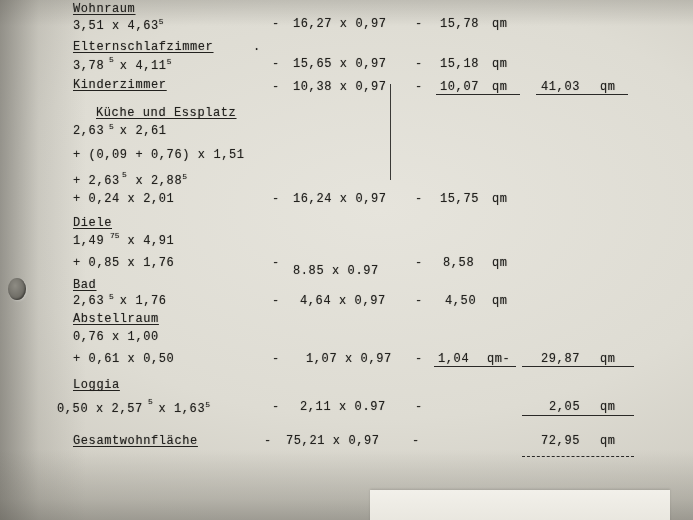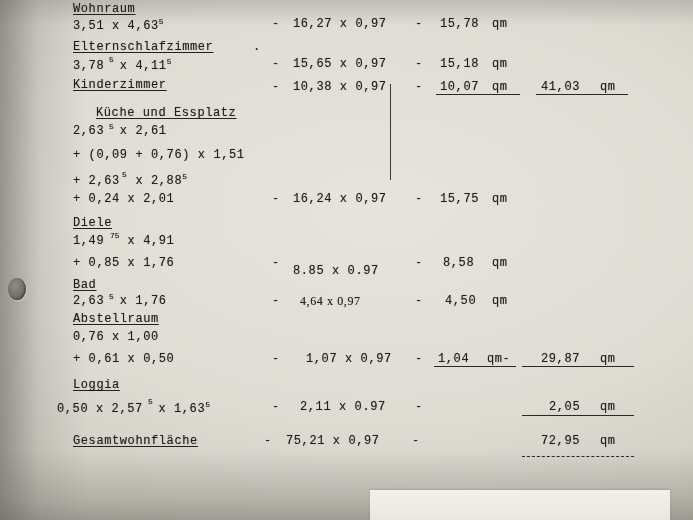--- a/index.html
+++ b/index.html
@@ -163,21 +163,21 @@
     <div class="ln" style="left:272px; top:256px;">-</div>
     <div class="ln" style="left:293px; top:256px;margin-top:8px;">8.85 x 0.97</div>
     <div class="ln" style="left:415px; top:256px;">-</div>
     <div class="ln" style="left:443px; top:256px;">8,58</div>
     <div class="ln" style="left:492px; top:256px;">qm</div>
 
     <div class="ln hdr" style="left:73px; top:278px;">Bad</div>
     <div class="ln" style="left:73px; top:294px;"><span>2,63  x 1,76</span></div>
     <div class="ln sup" style="left:109px; top:292px;">5</div>
     <div class="ln" style="left:272px; top:294px;">-</div>
-    <div class="ln" style="left:300px; top:294px;font-family:Liberation Serif, serif;">4,64 x 0,97</div>
+    <div class="ln" style="left:300px; top:294px;">4,64 x 0,97</div>
     <div class="ln" style="left:415px; top:294px;">-</div>
     <div class="ln" style="left:445px; top:294px;">4,50</div>
     <div class="ln" style="left:492px; top:294px;">qm</div>
 
     <div class="ln hdr" style="left:73px; top:312px;">Abstellraum</div>
     <div class="ln" style="left:73px; top:330px;">0,76 x 1,00</div>
     <div class="ln" style="left:73px; top:352px;">+ 0,61 x 0,50</div>
     <div class="ln" style="left:272px; top:352px;">-</div>
     <div class="ln" style="left:300px; top:352px;margin-left:6px;">1,07 x 0,97</div>
     <div class="ln" style="left:415px; top:352px;">-</div>

